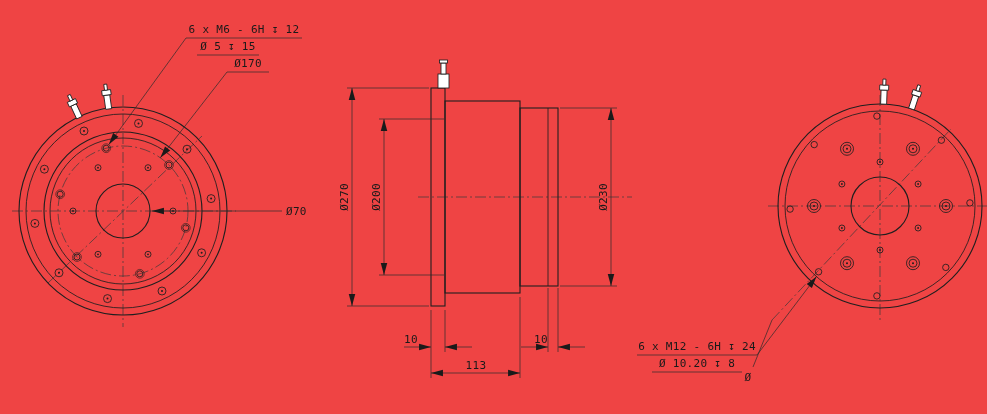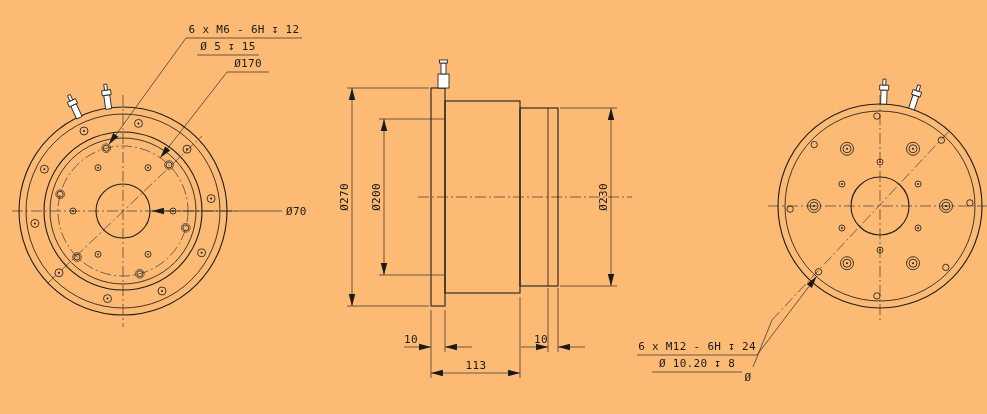--- a/index.html
+++ b/index.html
@@ -1,16 +1,16 @@
 <!DOCTYPE html>
 <html><head>
 <meta charset="utf-8">
 <style>
   html,body{margin:0;padding:0;background:#fff;}
-  .sheet{position:relative;width:987px;height:414px;background:#fdba74;overflow:hidden;}
+  .sheet{position:relative;width:987px;height:414px;background:#ef4444;overflow:hidden;}
   svg{display:block;}
   text{font-family:"DejaVu Sans Mono","Liberation Mono",monospace;font-size:11px;fill:#1a1a1a;letter-spacing:.3px;}
   .geo{stroke:#1f1f1f;stroke-width:1.1;fill:none;}
   .geo2{stroke:#1f1f1f;stroke-width:.85;fill:none;}
   .geow{stroke:#1f1f1f;stroke-width:.85;fill:#ffffff;}
   .thin{stroke:#2b2b2b;stroke-width:.7;fill:none;}
   .cl{stroke:#3a3a3a;stroke-width:.7;fill:none;stroke-dasharray:11 3 2 3;}
 </style>
 </head>
 <body>

